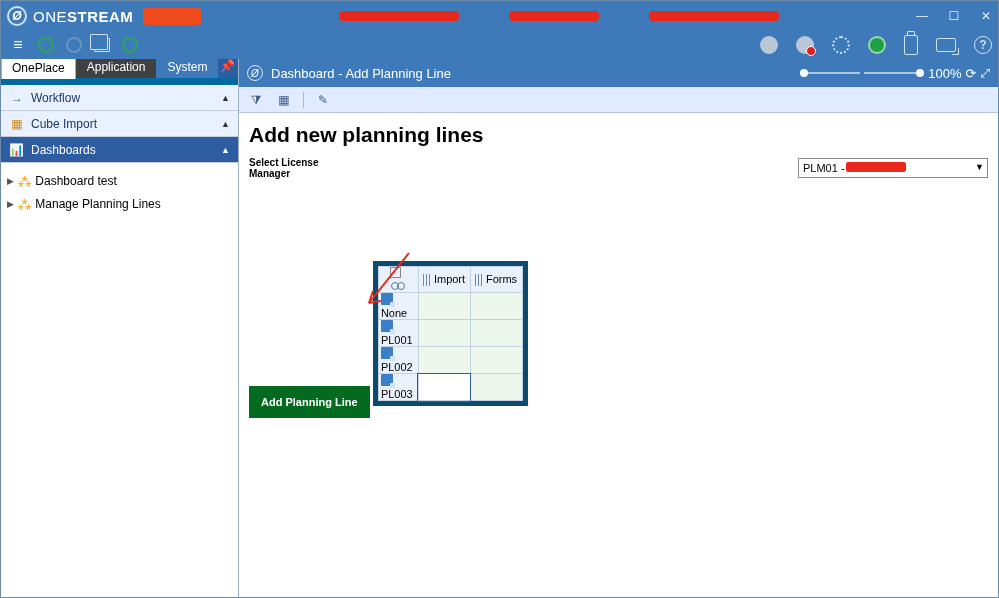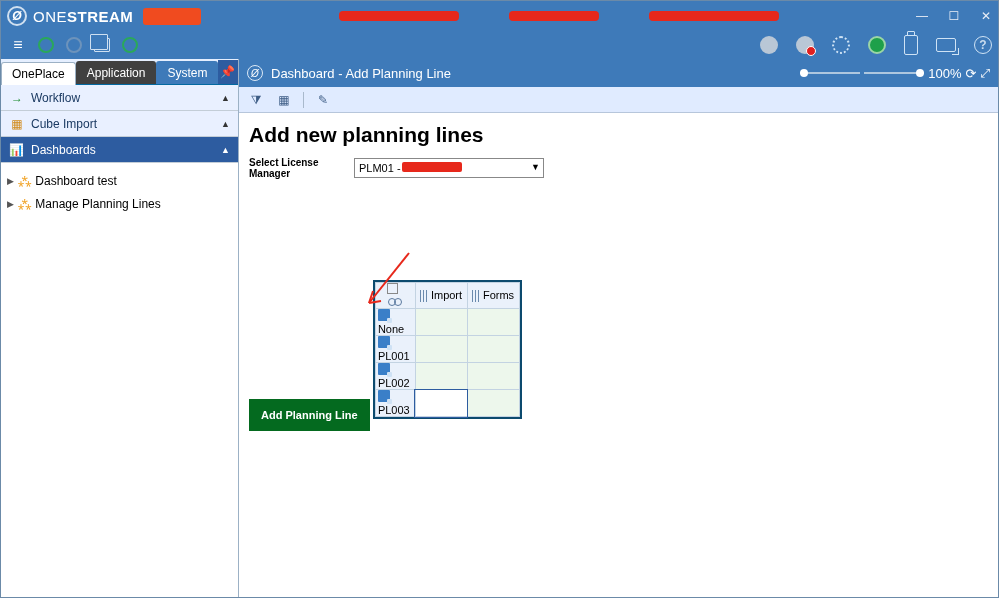--- a/index.html
+++ b/index.html
@@ -34,21 +34,21 @@
   .rb-batt::before{content:"";position:absolute;width:6px;height:3px;border:1.5px solid #cfe3f5;top:-5px;left:2px;border-radius:1px;}
   .rb-msg { width:20px; height:14px; border:1.5px solid #cfe3f5; border-radius:2px; position:relative;}
   .rb-msg::after{content:"";position:absolute;width:6px;height:6px;border-right:1.5px solid #cfe3f5;border-bottom:1.5px solid #cfe3f5;right:-4px;bottom:-4px;}
   .rb-help { width:18px;height:18px;border:1.5px solid #cfe3f5;border-radius:50%;display:flex;align-items:center;justify-content:center;font-weight:bold;}
 
   
   .body { flex:1; display:flex; overflow:hidden; }
 
   
   .leftnav { width:238px; border-right:1px solid #9cb1c5; display:flex; flex-direction:column; background:#fff; }
-  .tabs { height:26px; background:#e5efff; display:flex; align-items:flex-end; border-bottom:1px solid #0369a1; position:relative;}
+  .tabs { height:26px; background:#e5efff; display:flex; align-items:flex-end; border-bottom:7px solid #0369a1; position:relative;}
   .tab { padding:4px 10px; font-size:12px; color:#2d4c77; cursor:pointer; border:1px solid transparent; border-bottom:none; border-radius:3px 3px 0 0;}
   .tab.active { background:#fff; border-color:#9cb1c5; color:#000; position:relative; top:1px;}
   .pin { margin-left:auto; width:24px; height:24px; background:#2d5ca0; color:#fff; display:flex; align-items:center; justify-content:center; }
 
   .nav-sec { height:26px; display:flex; align-items:center; padding:0 8px; border-bottom:1px solid #c3cdd7; background:#e9f0ff; color:#1b3a62; }
   .nav-sec.active { background:#2d5ca0; color:#fff; }
   .nav-sec .sec-ico { width:16px; display:inline-flex; align-items:center; justify-content:center; margin-right:6px; }
   .nav-sec .carat { margin-left:auto; font-size:9px; color:#333; }
   .nav-sec.active .carat { color:#fff; }
 
@@ -66,32 +66,32 @@
   .zoom-track::after{content:"";position:absolute;width:8px;height:8px;border-radius:50%;background:#fff;top:-3px;}
   .zoom-track.left::after{left:0;}
   .zoom-track.right::after{right:0;}
 
   .toolbar { height:26px; background:#e0ebff; border-bottom:1px solid #b7c6db; display:flex; align-items:center; padding:0 8px; gap:10px; }
   .tb-ico { width:18px; height:18px; display:flex; align-items:center; justify-content:center; color:#3d5c85; }
   .tb-sep { width:1px; height:16px; background:#a9b9cc; }
 
   .content { padding:8px 10px; position:relative; flex:1; overflow:auto; }
   h2.title { font-family:Arial; font-size:21px; font-weight:bold; margin:2px 0 10px; }
-  .row { display:flex; align-items:center; margin-bottom:12px; gap:10px; }
+  .row { display:flex; align-items:center; margin-bottom:12px; gap:10px;justify-content:space-between; }
   .lbl { width:95px; font-size:10px; font-weight:bold; }
   .sel-wrap { position:relative; width:190px; }
   select.sel, input.inp { width:190px; height:20px; border:1px solid #888; font-size:11px; padding:1px 4px; background:#fff; }
   select.sel { appearance:none; padding-right:34px; }
   .sel-arrow { position:absolute; right:4px; top:4px; font-size:9px; pointer-events:none; }
   .sel-redact { position:absolute; left:48px; top:4px; width:60px; height:10px; background:#e7281b; border-radius:2px; pointer-events:none; }
 
   .btn-green { background:#046a1f; color:#fff; border:none; padding:10px 12px; font-size:11px; font-weight:bold; cursor:pointer; }
 
   
-  .grid { border:2px solid #0c4a6e; display:inline-block; margin-top:59px; }
+  .grid { border:5px solid #0c4a6e; display:inline-block; margin-top:40px; }
   .grid table { border-collapse:collapse; }
   .grid th, .grid td { border:1px solid #c3d3e2; height:20px; font-size:11px; }
   .grid th { background:#eaf1fb; font-weight:normal; padding:0 4px; }
   .grid th.hicon { width:34px; }
   .grid th.col { width:52px; text-align:left; }
   .grid td.rowhdr { background:#eaf1fb; width:40px; padding:0 2px; }
   .grid td.cell { background:#edf7ec; width:52px; }
   .grid td.cell.sel { background:#fff; outline:1px solid #2d5ca0; }
   .pgico { width:12px;height:12px;display:inline-block;background:#3a7fc8;margin-right:2px;border-radius:1px;position:relative;}
   .pgico::after{content:"";position:absolute;width:5px;height:5px;background:#cfe2f5;right:-2px;bottom:-2px;border-radius:1px;}

